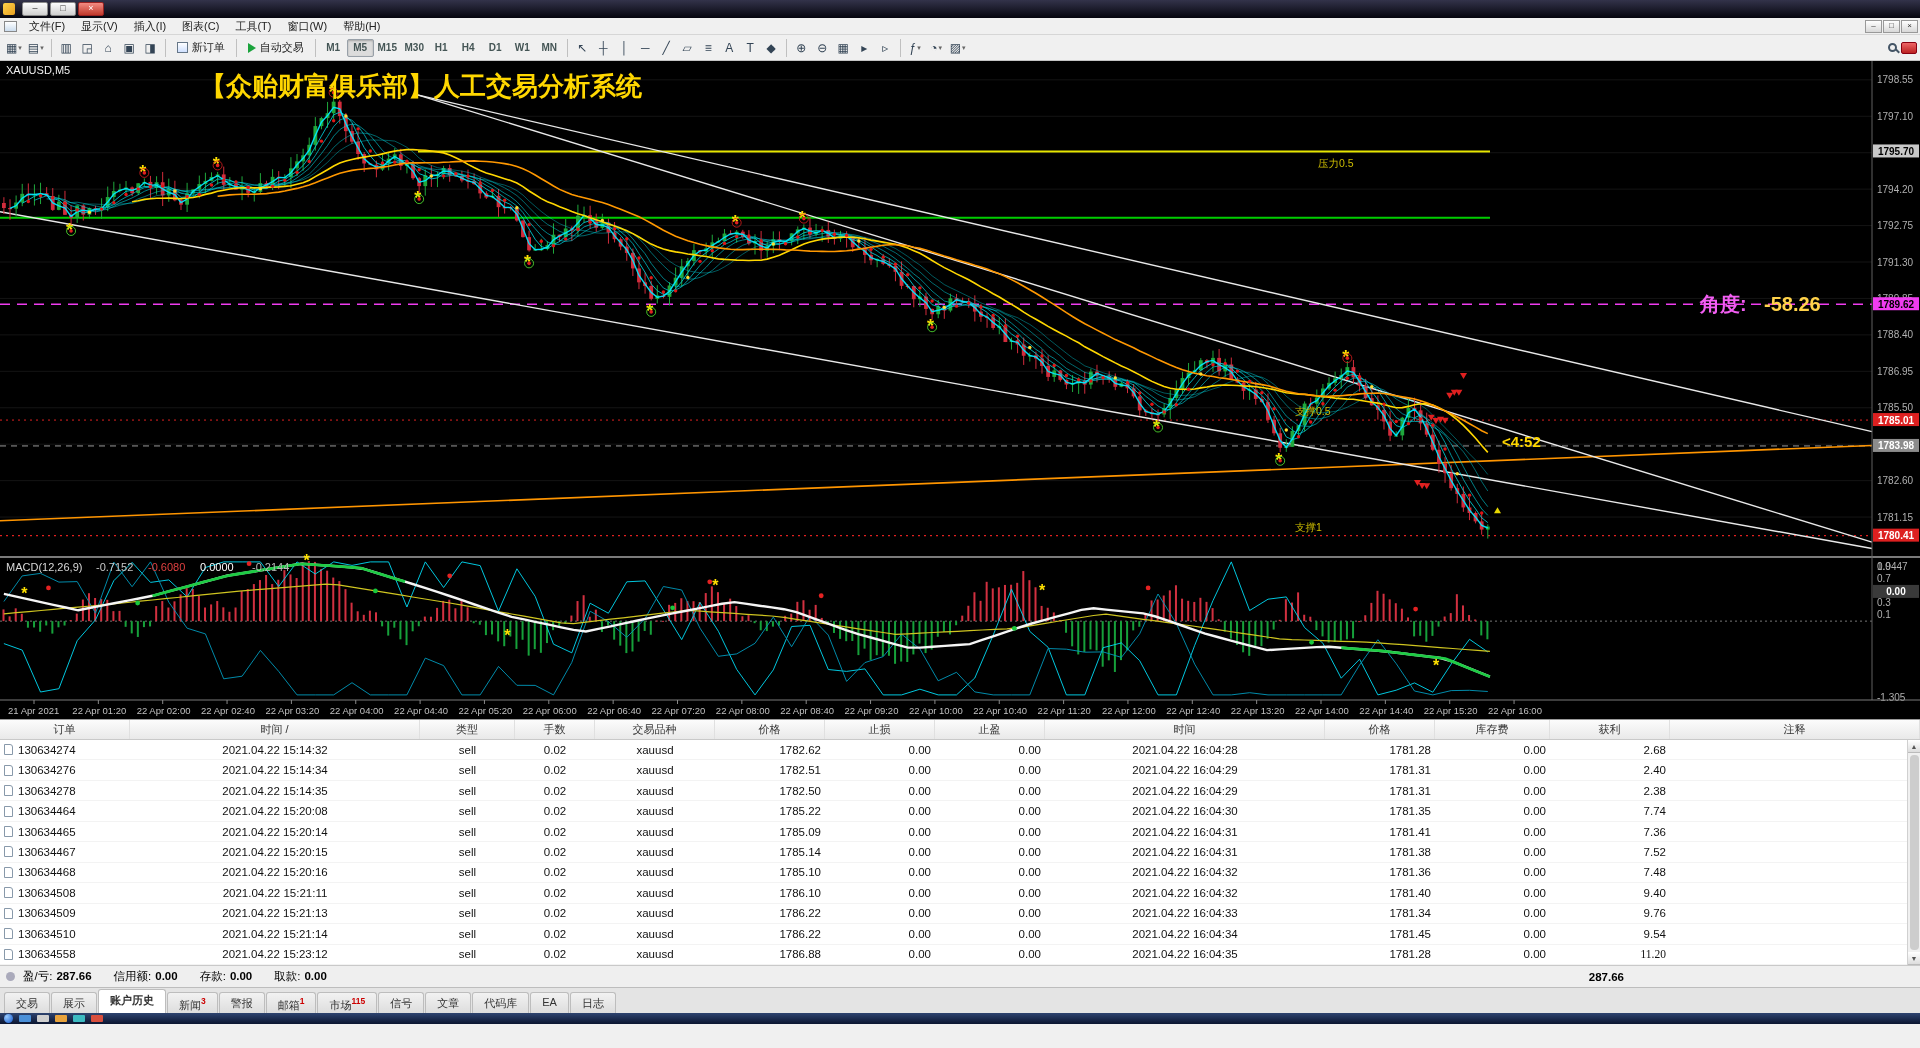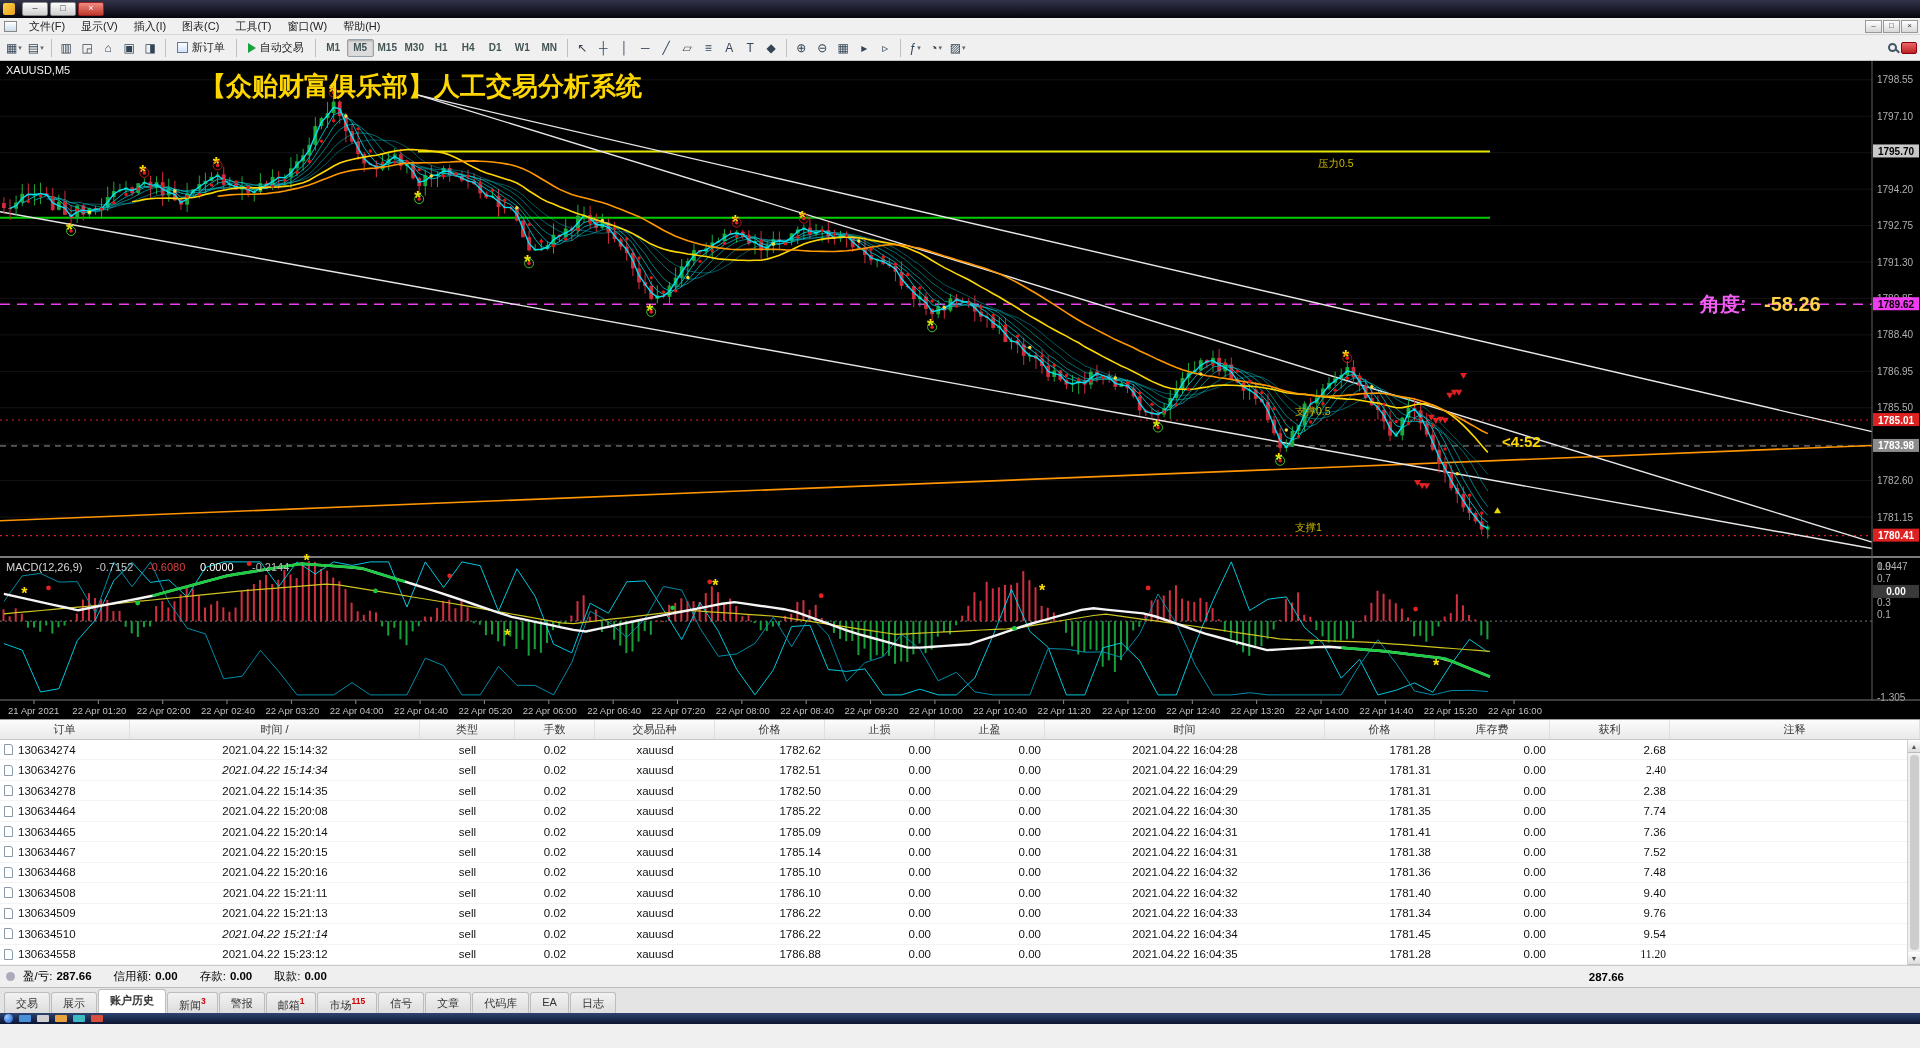--- a/index.html
+++ b/index.html
@@ -1262,31 +1262,31 @@
           <div class="hcell ar" style="width: 110px; flex: 0 0 auto;">1781.28</div>
           <div class="hcell ar" style="width: 115px; flex: 0 0 auto;">0.00</div>
           <div class="hcell ar" style="width: 120px; flex: 0 0 auto;">2.68</div>
           <div class="hcell al" style="width: 250px; flex: 0 0 auto;"></div>
         </div>
         <div class="hrow">
           <div class="hcell al" style="width: 130px; flex: 0 0 auto;">
             <span class="doc-ico"></span>
             <span>130634276</span>
           </div>
-          <div class="hcell " style="width: 290px; flex: 0 0 auto; font-style: italic;">2021.04.22 15:14:34</div>
+          <div class="hcell " style="width: 290px; flex: 0 0 auto;">2021.04.22 15:14:34</div>
           <div class="hcell " style="width: 95px; flex: 0 0 auto;">sell</div>
           <div class="hcell " style="width: 80px; flex: 0 0 auto;">0.02</div>
           <div class="hcell " style="width: 120px; flex: 0 0 auto;">xauusd</div>
           <div class="hcell ar" style="width: 110px; flex: 0 0 auto;">1782.51</div>
           <div class="hcell ar" style="width: 110px; flex: 0 0 auto;">0.00</div>
           <div class="hcell ar" style="width: 110px; flex: 0 0 auto;">0.00</div>
           <div class="hcell " style="width: 280px; flex: 0 0 auto;">2021.04.22 16:04:29</div>
           <div class="hcell ar" style="width: 110px; flex: 0 0 auto;">1781.31</div>
           <div class="hcell ar" style="width: 115px; flex: 0 0 auto;">0.00</div>
-          <div class="hcell ar" style="width: 120px; flex: 0 0 auto; font-family: Liberation Serif, serif;">2.40</div>
+          <div class="hcell ar" style="width: 120px; flex: 0 0 auto;">2.40</div>
           <div class="hcell al" style="width: 250px; flex: 0 0 auto;"></div>
         </div>
         <div class="hrow">
           <div class="hcell al" style="width: 130px; flex: 0 0 auto;">
             <span class="doc-ico"></span>
             <span>130634278</span>
           </div>
           <div class="hcell " style="width: 290px; flex: 0 0 auto;">2021.04.22 15:14:35</div>
           <div class="hcell " style="width: 95px; flex: 0 0 auto;">sell</div>
           <div class="hcell " style="width: 80px; flex: 0 0 auto;">0.02</div>
@@ -1406,21 +1406,21 @@
           <div class="hcell ar" style="width: 110px; flex: 0 0 auto;">1781.34</div>
           <div class="hcell ar" style="width: 115px; flex: 0 0 auto;">0.00</div>
           <div class="hcell ar" style="width: 120px; flex: 0 0 auto;">9.76</div>
           <div class="hcell al" style="width: 250px; flex: 0 0 auto;"></div>
         </div>
         <div class="hrow">
           <div class="hcell al" style="width: 130px; flex: 0 0 auto;">
             <span class="doc-ico"></span>
             <span>130634510</span>
           </div>
-          <div class="hcell " style="width: 290px; flex: 0 0 auto; font-style: italic;">2021.04.22 15:21:14</div>
+          <div class="hcell " style="width: 290px; flex: 0 0 auto;">2021.04.22 15:21:14</div>
           <div class="hcell " style="width: 95px; flex: 0 0 auto;">sell</div>
           <div class="hcell " style="width: 80px; flex: 0 0 auto;">0.02</div>
           <div class="hcell " style="width: 120px; flex: 0 0 auto;">xauusd</div>
           <div class="hcell ar" style="width: 110px; flex: 0 0 auto;">1786.22</div>
           <div class="hcell ar" style="width: 110px; flex: 0 0 auto;">0.00</div>
           <div class="hcell ar" style="width: 110px; flex: 0 0 auto;">0.00</div>
           <div class="hcell " style="width: 280px; flex: 0 0 auto;">2021.04.22 16:04:34</div>
           <div class="hcell ar" style="width: 110px; flex: 0 0 auto;">1781.45</div>
           <div class="hcell ar" style="width: 115px; flex: 0 0 auto;">0.00</div>
           <div class="hcell ar" style="width: 120px; flex: 0 0 auto;">9.54</div>

